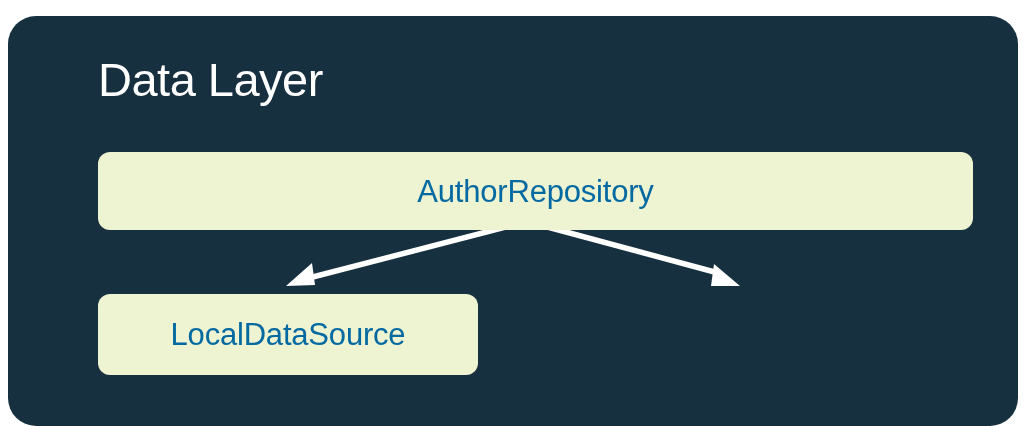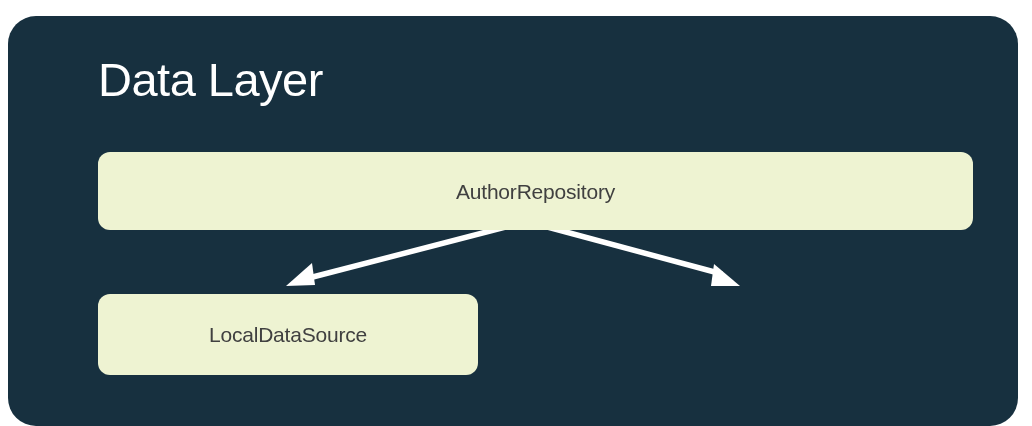--- a/index.html
+++ b/index.html
@@ -51,23 +51,23 @@
 
   
   .node {
     position: absolute;
     box-sizing: border-box;
     background: #eef3d2;
     border-radius: 12px;
     display: flex;
     align-items: center;
     justify-content: center;
-    color: #404040;
+    color: #0369a1;
     font-family: "Liberation Sans", sans-serif;
-    font-size: 21px;
+    font-size: 31px;
     font-weight: 400;
     letter-spacing: -0.2px;
     line-height: 1;
     white-space: nowrap;
     user-select: none;
   }
 
   .node-repository {
     left: 90px;
     top: 136px;

